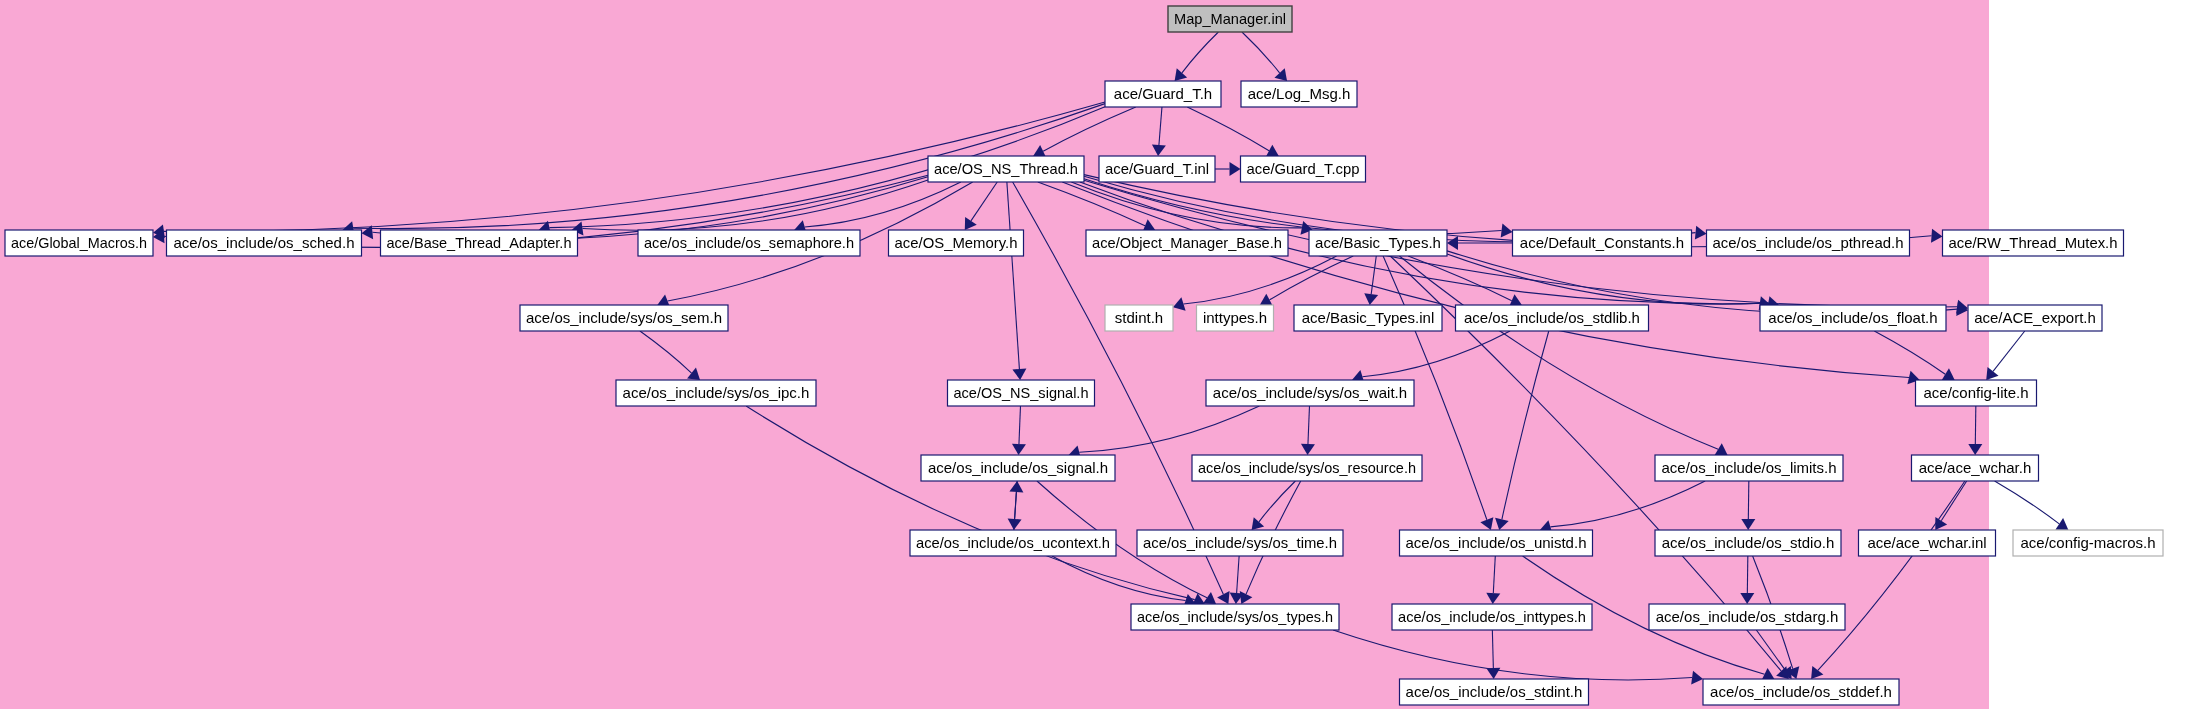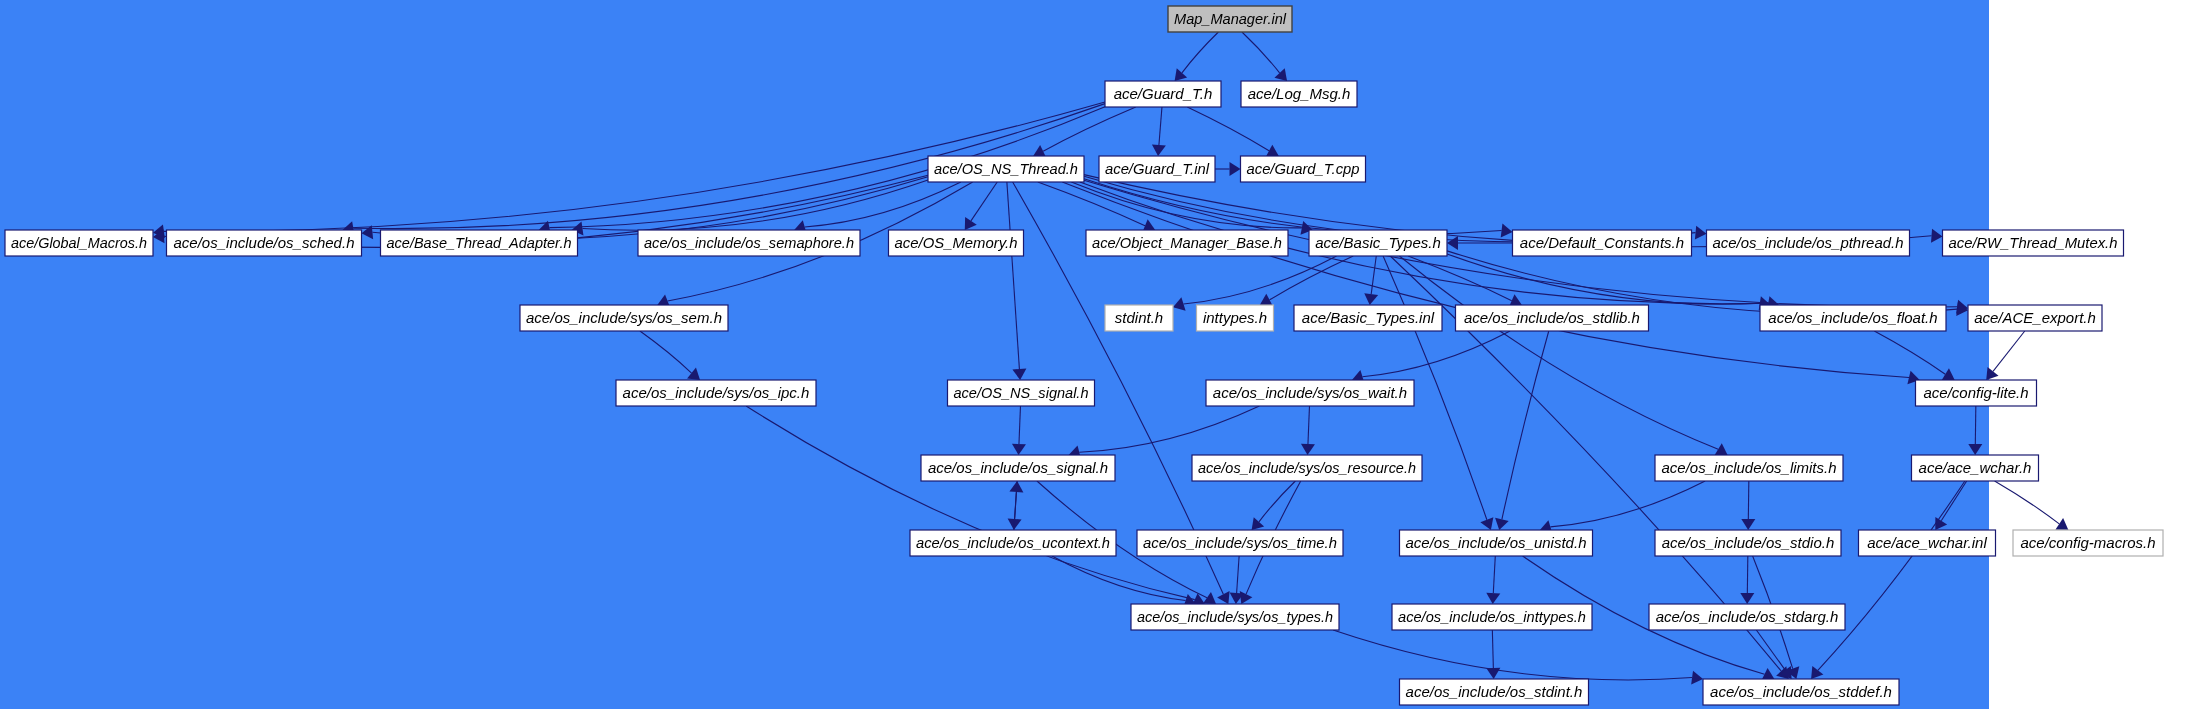--- a/index.html
+++ b/index.html
@@ -1,17 +1,17 @@
 <!DOCTYPE html>
 <html><head>
 <meta charset="utf-8">
 <style>
   html,body{margin:0;padding:0;background:#ffffff;}
   body{width:2211px;height:709px;overflow:hidden;font-family:"Liberation Sans",sans-serif;}
-  #graph-root{position:relative;width:1989px;height:709px;background:#3b82f6;font-style:italic;}
+  #graph-root{position:relative;width:1989px;height:709px;background:#f9a8d4;}
   svg{display:block;}
   .node-rect{fill:#ffffff;stroke:#191970;stroke-width:1.2;}
   .node-rect.root{fill:#bfbfbf;stroke:#404040;stroke-width:1.4;}
   .node-rect.ext{fill:#ffffff;stroke:#b0b0b0;stroke-width:1.2;}
   .node-label{font-family:"Liberation Sans",sans-serif;font-size:15px;fill:#000;
                text-anchor:middle;dominant-baseline:middle;white-space:pre;}
   .edge{fill:none;stroke:#191970;stroke-width:1.1;}
   .arrow-head{fill:#191970;stroke:none;}
   .node-g{cursor:pointer;}
 </style>

